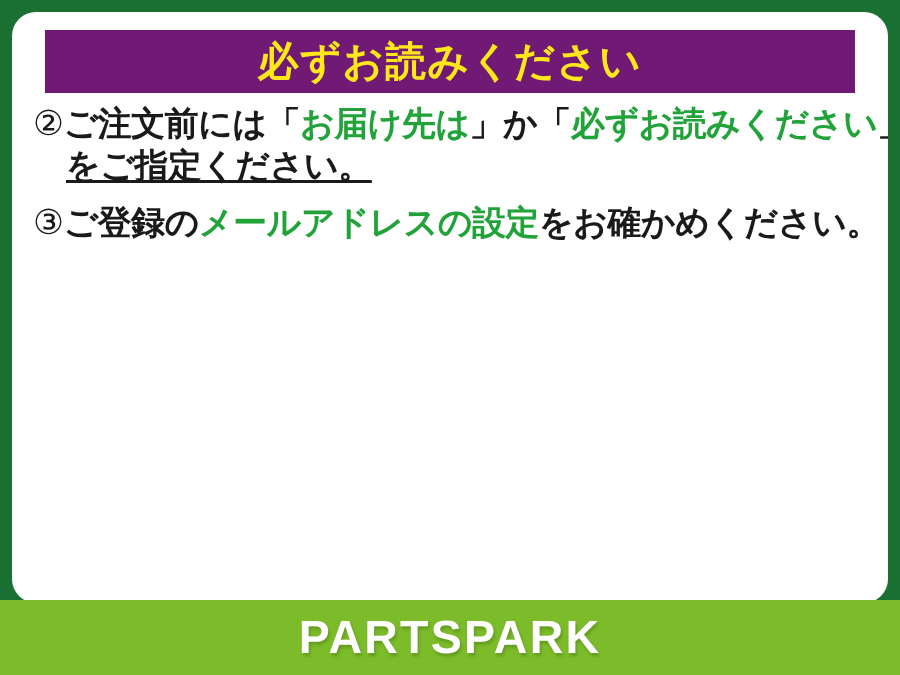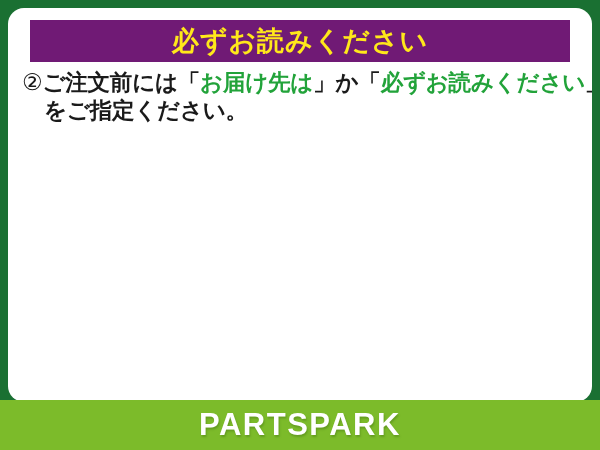--- a/index.html
+++ b/index.html
@@ -89,20 +89,21 @@
     margin-left: 26px;
     margin-top: 1px;
     letter-spacing: -0.1px;
   }
 
   .item-1 { margin-bottom: 9px; }
   .item-2 { margin-bottom: 9px; }
 
   .heading-line2 {
     margin-left: 22px;
+    text-decoration: underline;
   }
 
   
   .footer-band {
     position: absolute;
     left: 0;
     bottom: 0;
     width: 600px;
     height: 50px;
     background: #7cbb2a;
@@ -133,20 +134,23 @@
 
 
       <div class="notice-item item-2">
         <div class="item-heading">
           <span class="num">②</span><span>ご注文前には「</span><span class="hl">お届け先は</span><span>」か「</span><span class="hl">必ずお読みください</span><span>」</span>
         </div>
         <div class="item-heading heading-line2">をご指定ください。</div>
       </div>
 
       <div class="notice-item item-3">
+        <div class="item-heading">
+          <span class="num">③</span><span>ご登録の</span><span class="hl">メールアドレスの設定</span><span>をお確かめください。</span>
+        </div>
       </div>
 
     </div>
   </div>
 
   <div class="footer-band">
     <span class="footer-brand">PARTSPARK</span>
   </div>
 
 </div>

